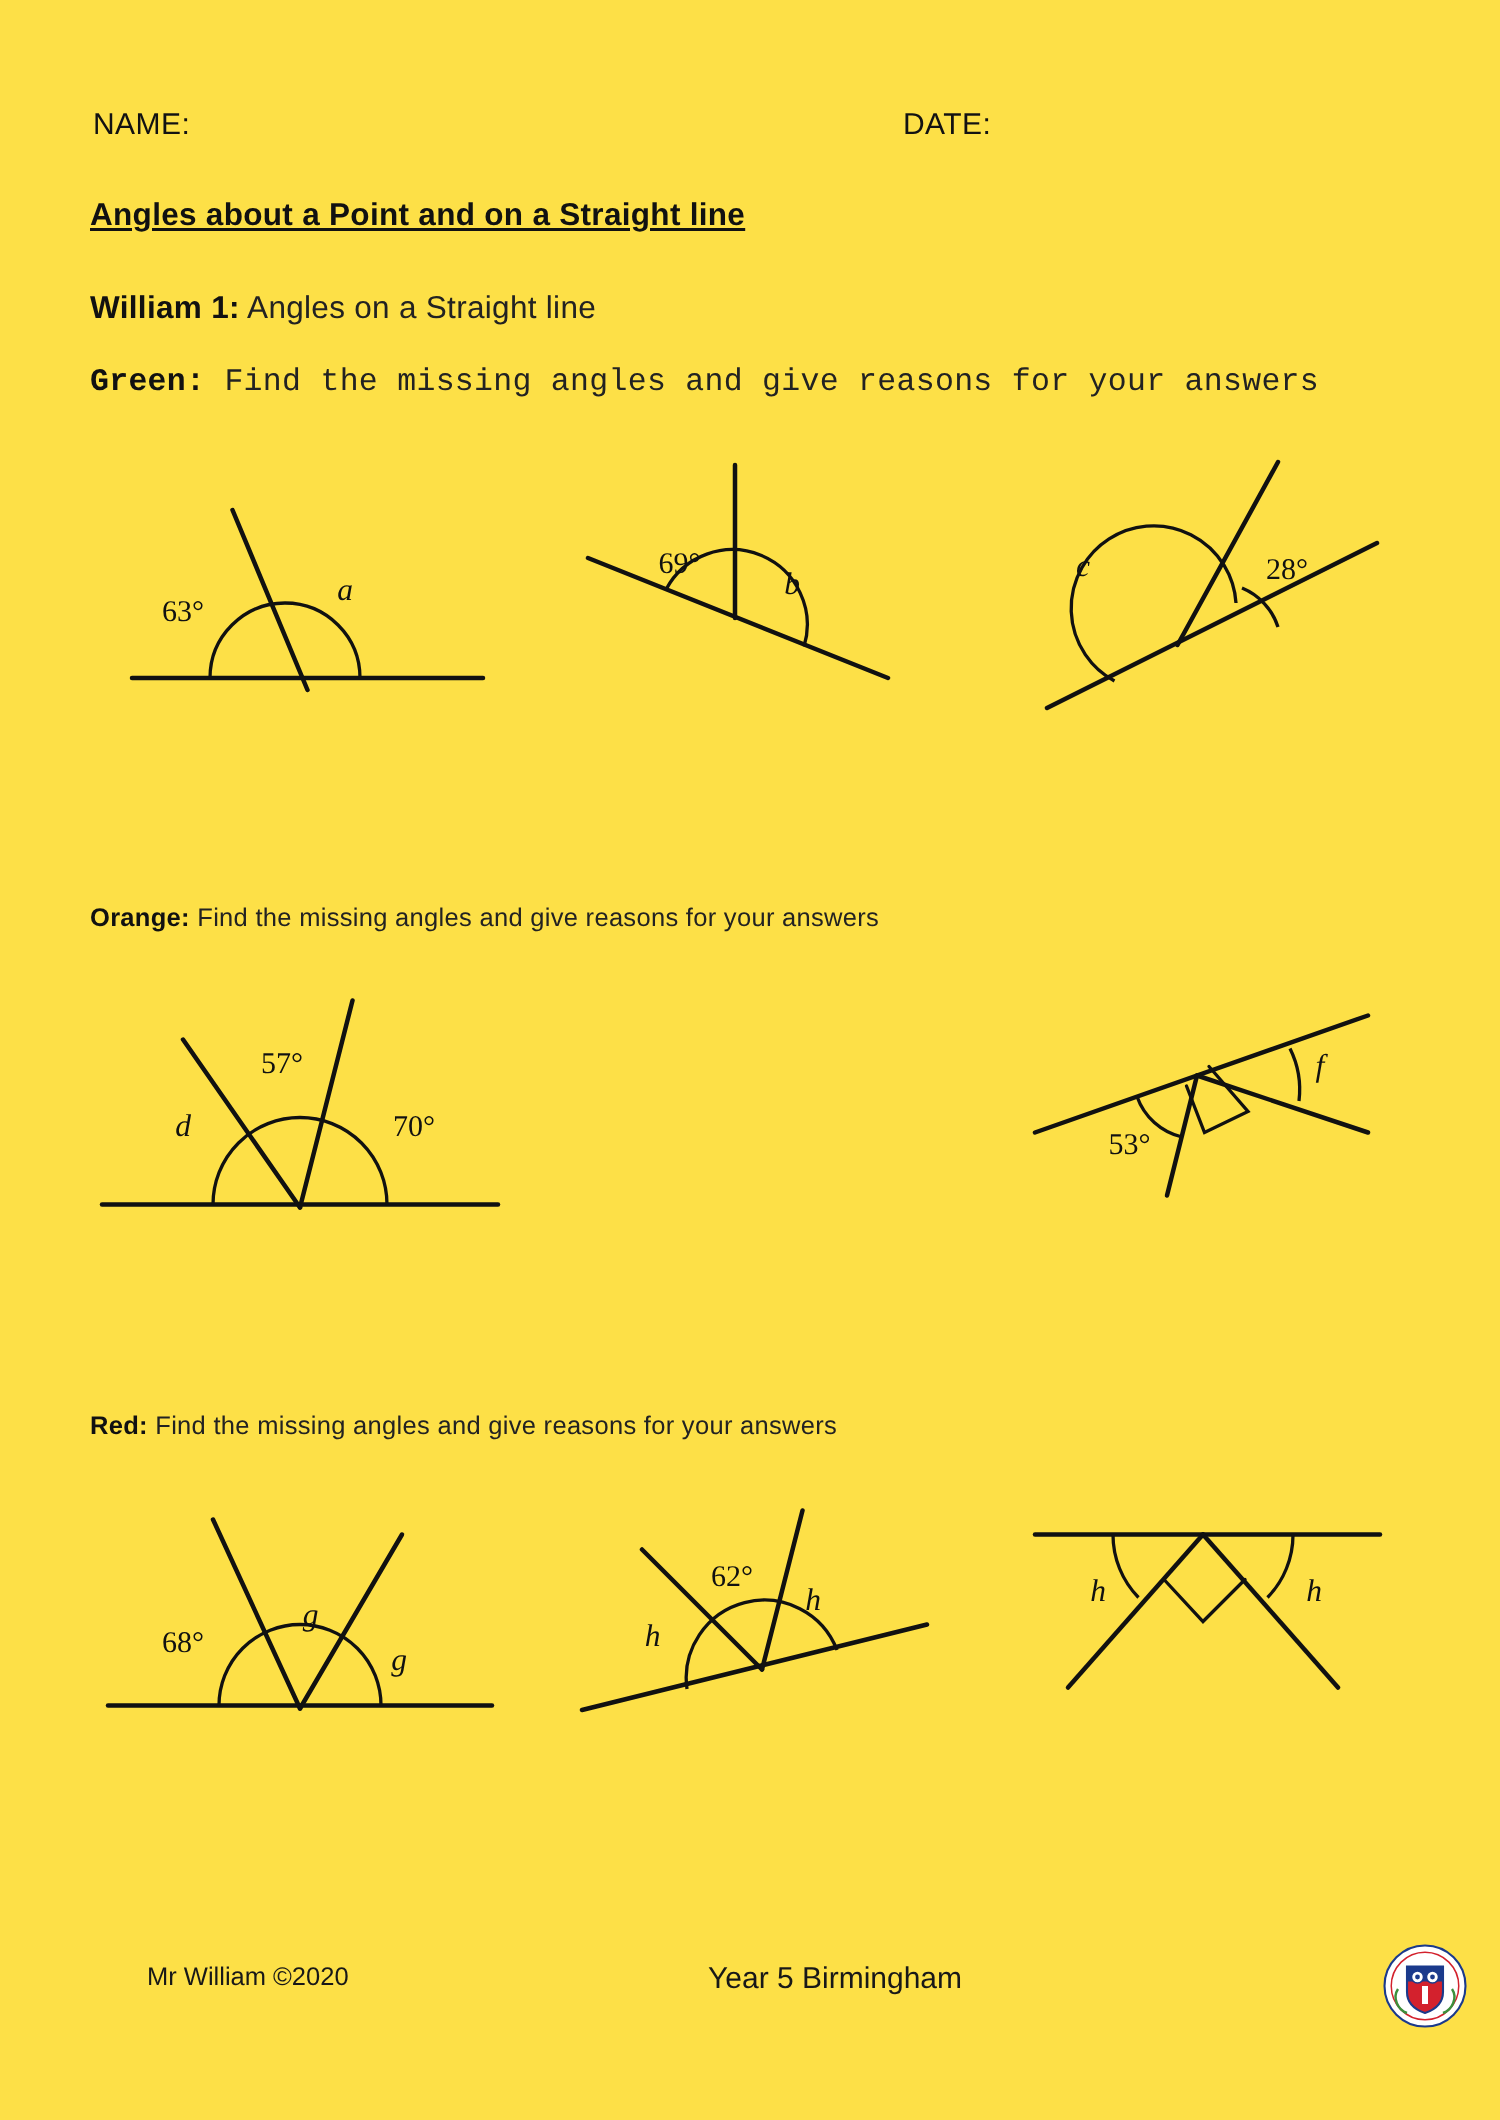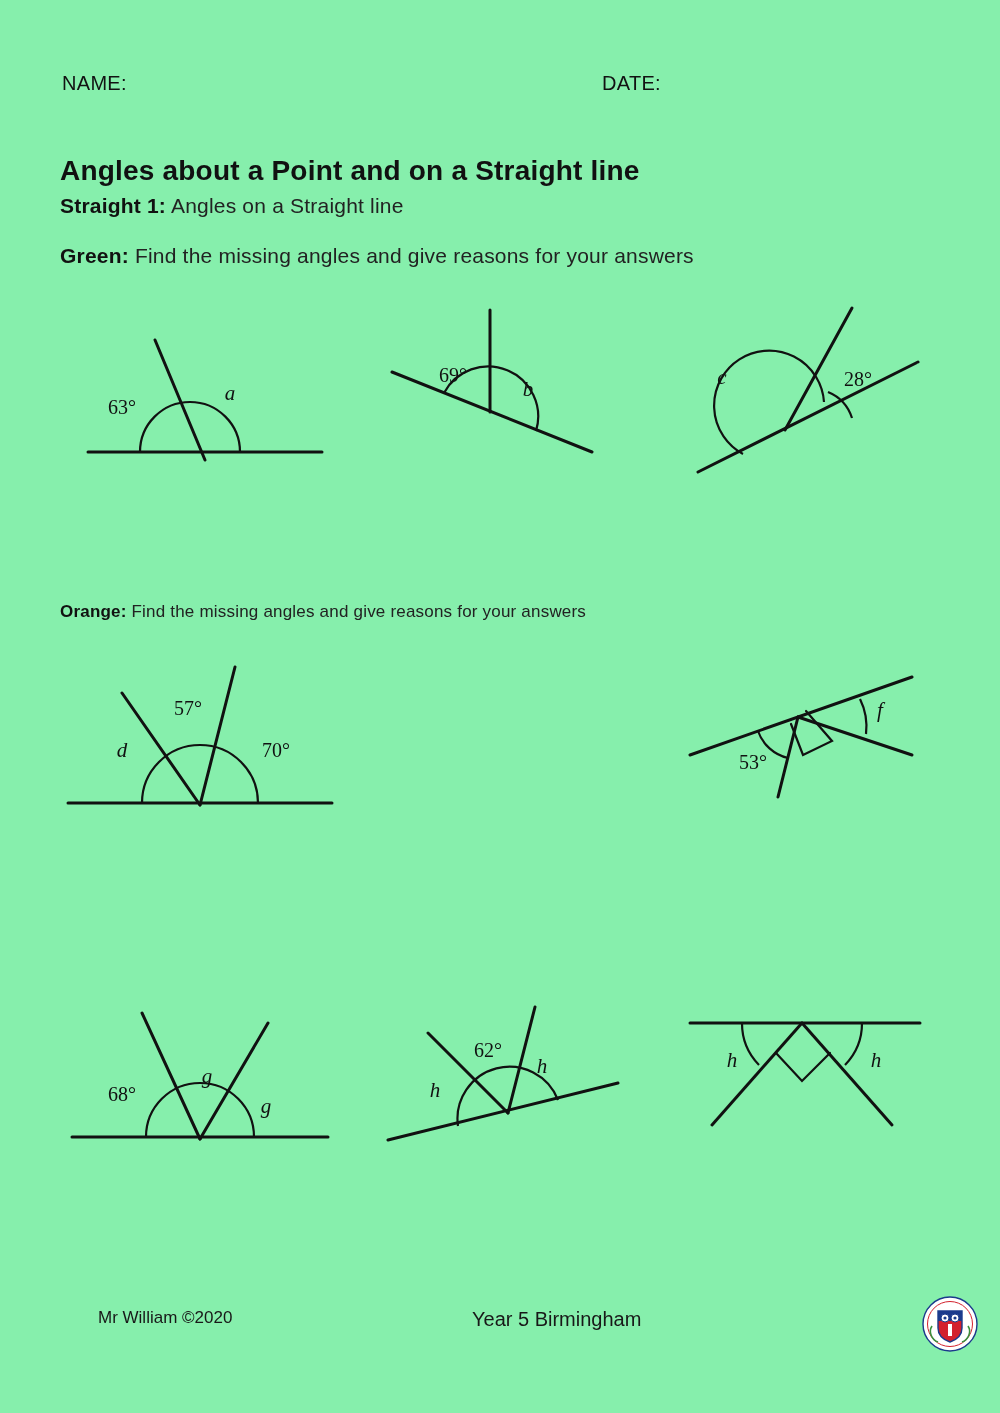--- a/index.html
+++ b/index.html
@@ -13,21 +13,21 @@
     height: 1413px;
     position: relative;
     font-family: "Liberation Sans", sans-serif;
     color: #1a1a1a;
     overflow: hidden;
   }
 
   .page {
     position: absolute;
     inset: 0;
-    background: #86efac;
+    background: #fde047;
   }
 
   
   .meta-row {
     position: absolute;
     top: 72px;
     left: 62px;
     width: 876px;
     height: 30px;
   }
@@ -45,26 +45,27 @@
     top: 0;
     font-size: 20px;
     letter-spacing: .3px;
     color: #121212;
     margin-left: 35px;
   }
 
   
   .title-main {
     position: absolute;
-    top: 155px;
+    top: 132px;
     left: 60px;
-    font-size: 28px;
+    font-size: 21px;
     font-weight: bold;
     color: #111111;
     letter-spacing: .2px;
+    text-decoration: underline;
   }
   .line-exercise {
     position: absolute;
     top: 194px;
     left: 60px;
     font-size: 21px;
     color: #222222;
     letter-spacing: .2px;
   }
   .line-exercise .lead,
@@ -73,21 +74,21 @@
     color: #111111;
   }
 
   .band-line {
     position: absolute;
     left: 60px;
     font-size: 21px;
     color: #222222;
     letter-spacing: .2px;
   }
-  .band-green  { top: 244px; }
+  .band-green  { top: 244px; font-family: Liberation Mono, monospace; }
   .band-orange { top: 602px;  font-size: 17px; }
   .band-red    { top: 941px;  font-size: 17px; }
 
   
   .row {
     position: absolute;
     left: 0;
     width: 1000px;
   }
   .row-1 { top: 300px; height: 220px; }
@@ -171,31 +172,34 @@
 <div class="page">
 
   <div class="meta-row">
     <span class="meta-name">NAME:</span>
     <span class="meta-date">DATE:</span>
   </div>
 
   <div class="title-main">Angles about a Point and on a Straight line</div>
 
   <div class="line-exercise">
-    <span class="lead">Straight 1:</span><span> Angles on a Straight line</span>
+    <span class="lead">William 1:</span><span> Angles on a Straight line</span>
   </div>
 
   <div class="band-line band-green">
     <span class="lead">Green:</span><span> Find the missing angles and give reasons for your answers</span>
   </div>
 
   <div class="band-line band-orange">
     <span class="lead">Orange:</span><span> Find the missing angles and give reasons for your answers</span>
   </div>
 
+  <div class="band-line band-red">
+    <span class="lead">Red:</span><span> Find the missing angles and give reasons for your answers</span>
+  </div>
 
   <div class="row row-1">
 
     <div class="fig col-a">
       <svg width="290" height="190" viewBox="0 0 290 190">
         <line class="stroke" x1="28" y1="152" x2="262" y2="152"></line>
         <line class="stroke" x1="95" y1="40" x2="145" y2="160"></line>
         <path class="arc" d="M 80 152 A 50 50 0 0 1 180 152"></path>
         <text class="lbl" x="62" y="114" text-anchor="middle">63°</text>
         <text class="lbl-italic" x="170" y="100" text-anchor="middle">a</text>

